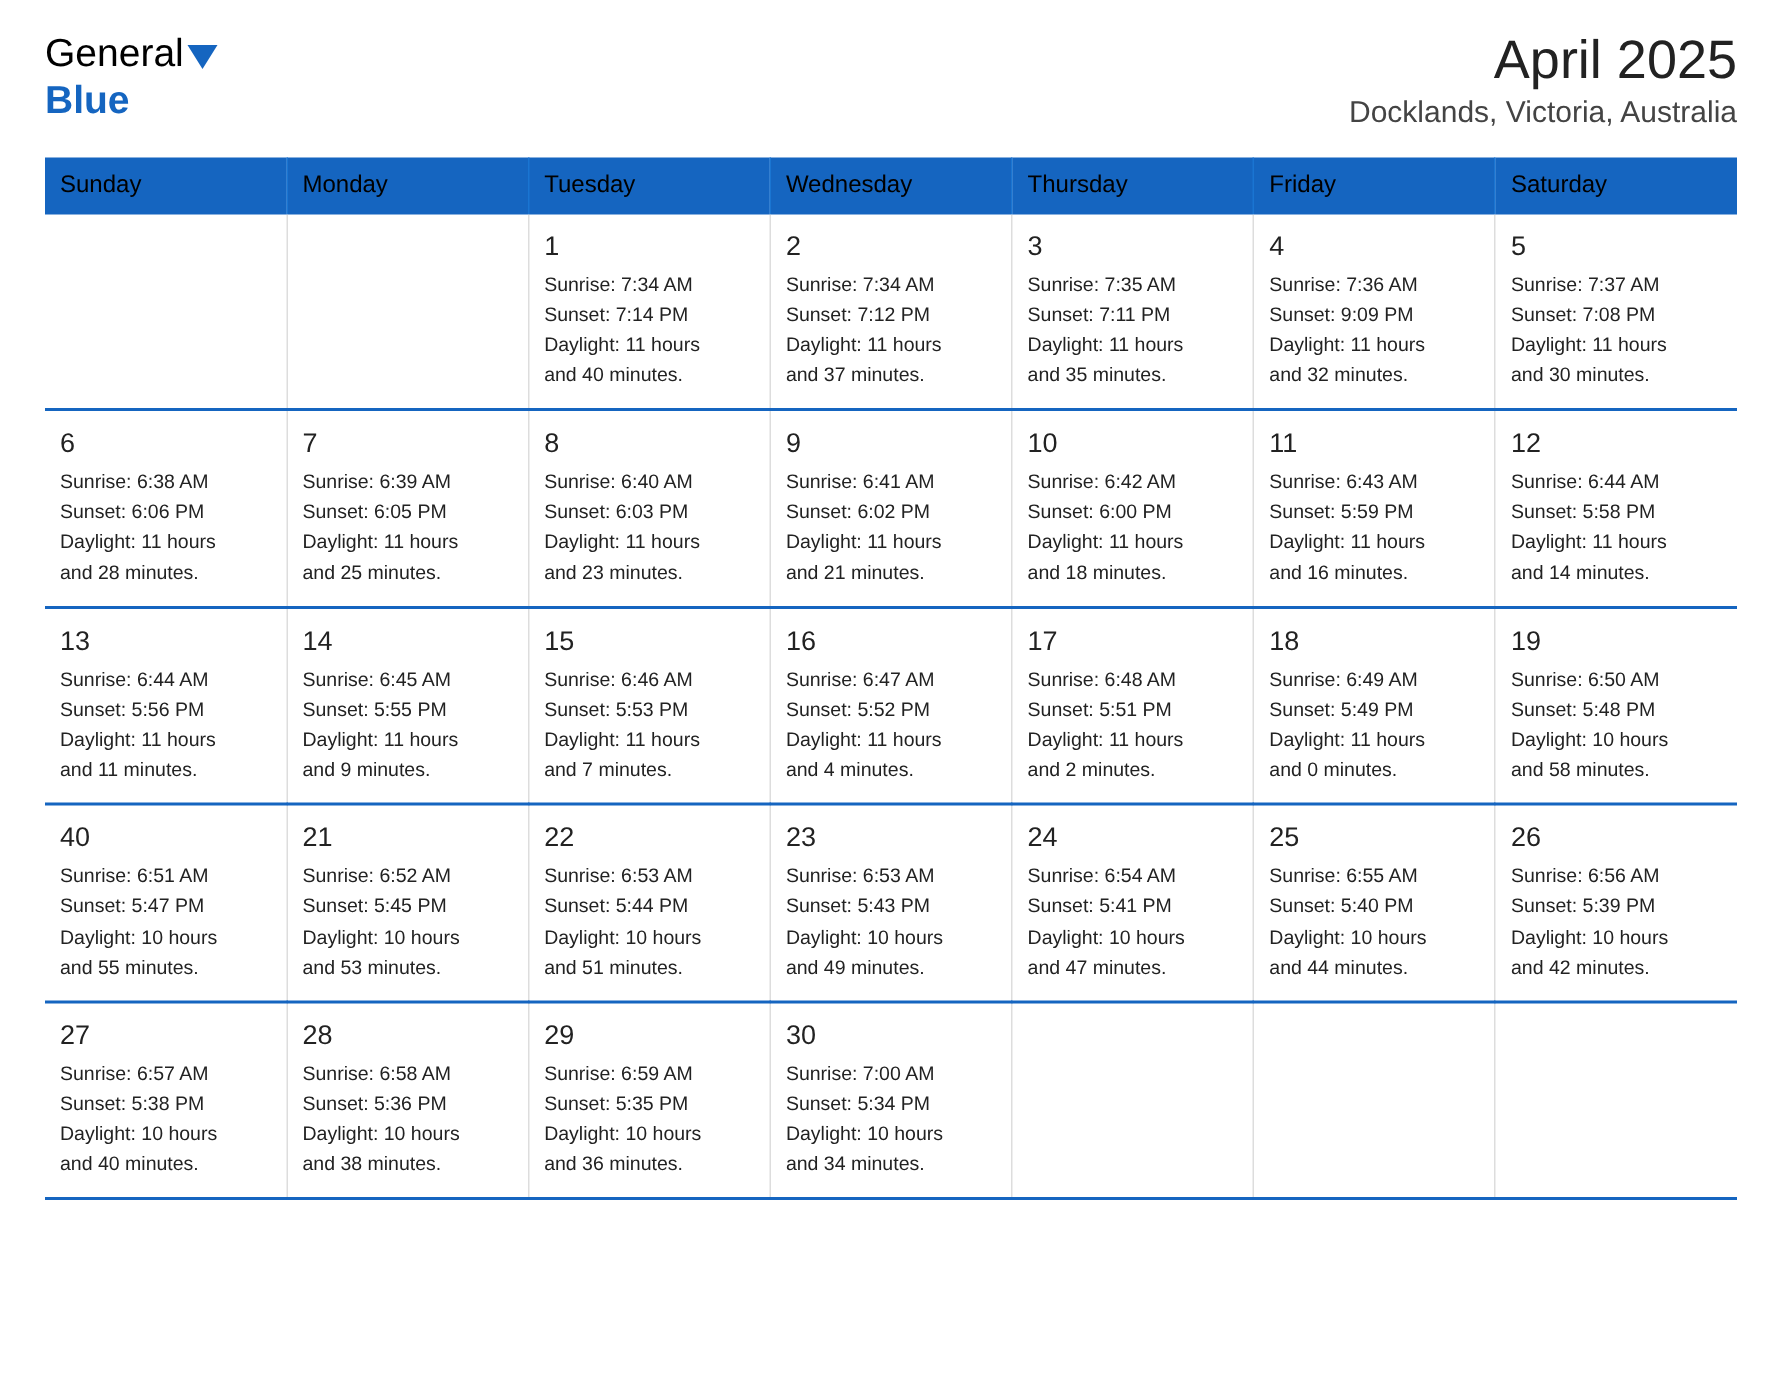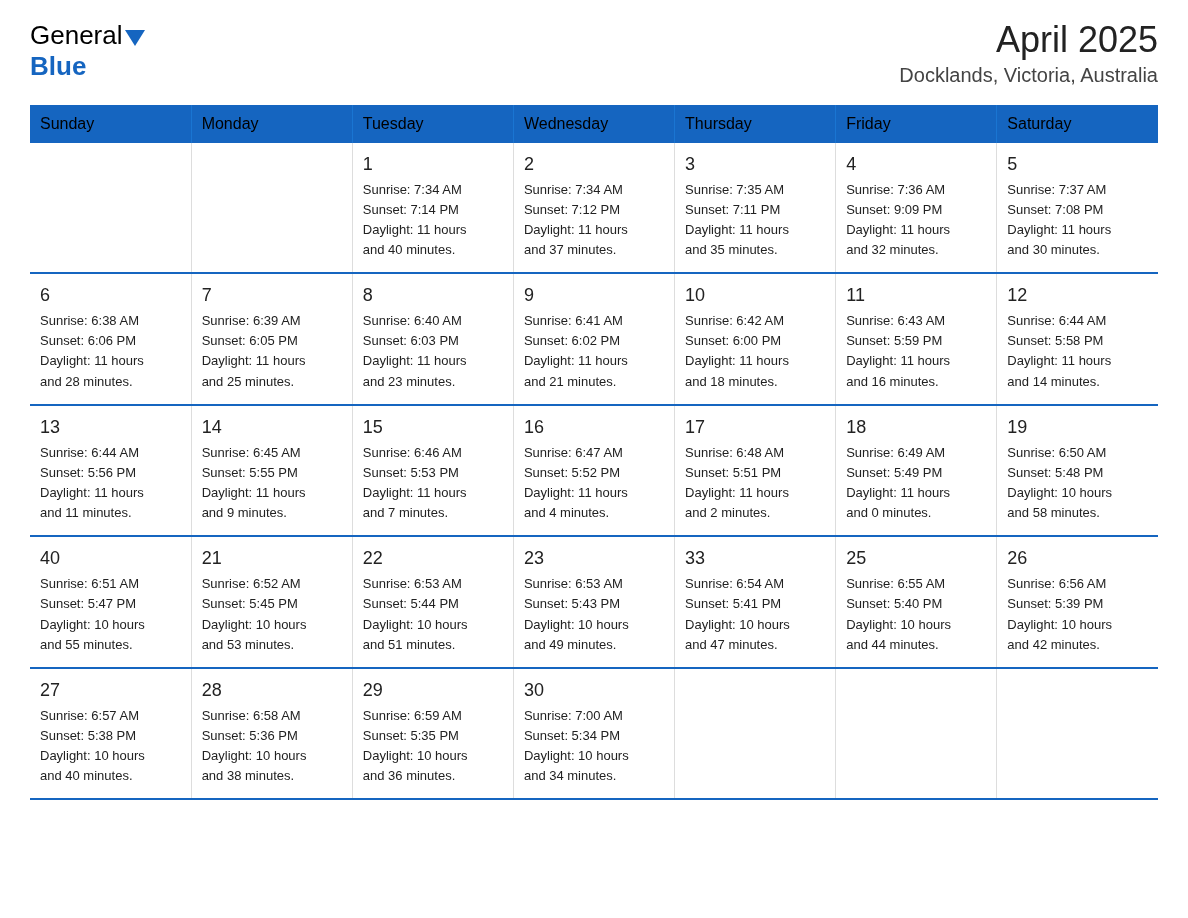--- a/index.html
+++ b/index.html
@@ -299,21 +299,21 @@
 and 51 minutes.</div>
         </td>
         <td>
           <span class="day-number">23</span>
           <div class="day-info" style="white-space: pre-line;">Sunrise: 6:53 AM
 Sunset: 5:43 PM
 Daylight: 10 hours
 and 49 minutes.</div>
         </td>
         <td>
-          <span class="day-number">33</span>
+          <span class="day-number">24</span>
           <div class="day-info" style="white-space: pre-line;">Sunrise: 6:54 AM
 Sunset: 5:41 PM
 Daylight: 10 hours
 and 47 minutes.</div>
         </td>
         <td>
           <span class="day-number">25</span>
           <div class="day-info" style="white-space: pre-line;">Sunrise: 6:55 AM
 Sunset: 5:40 PM
 Daylight: 10 hours

